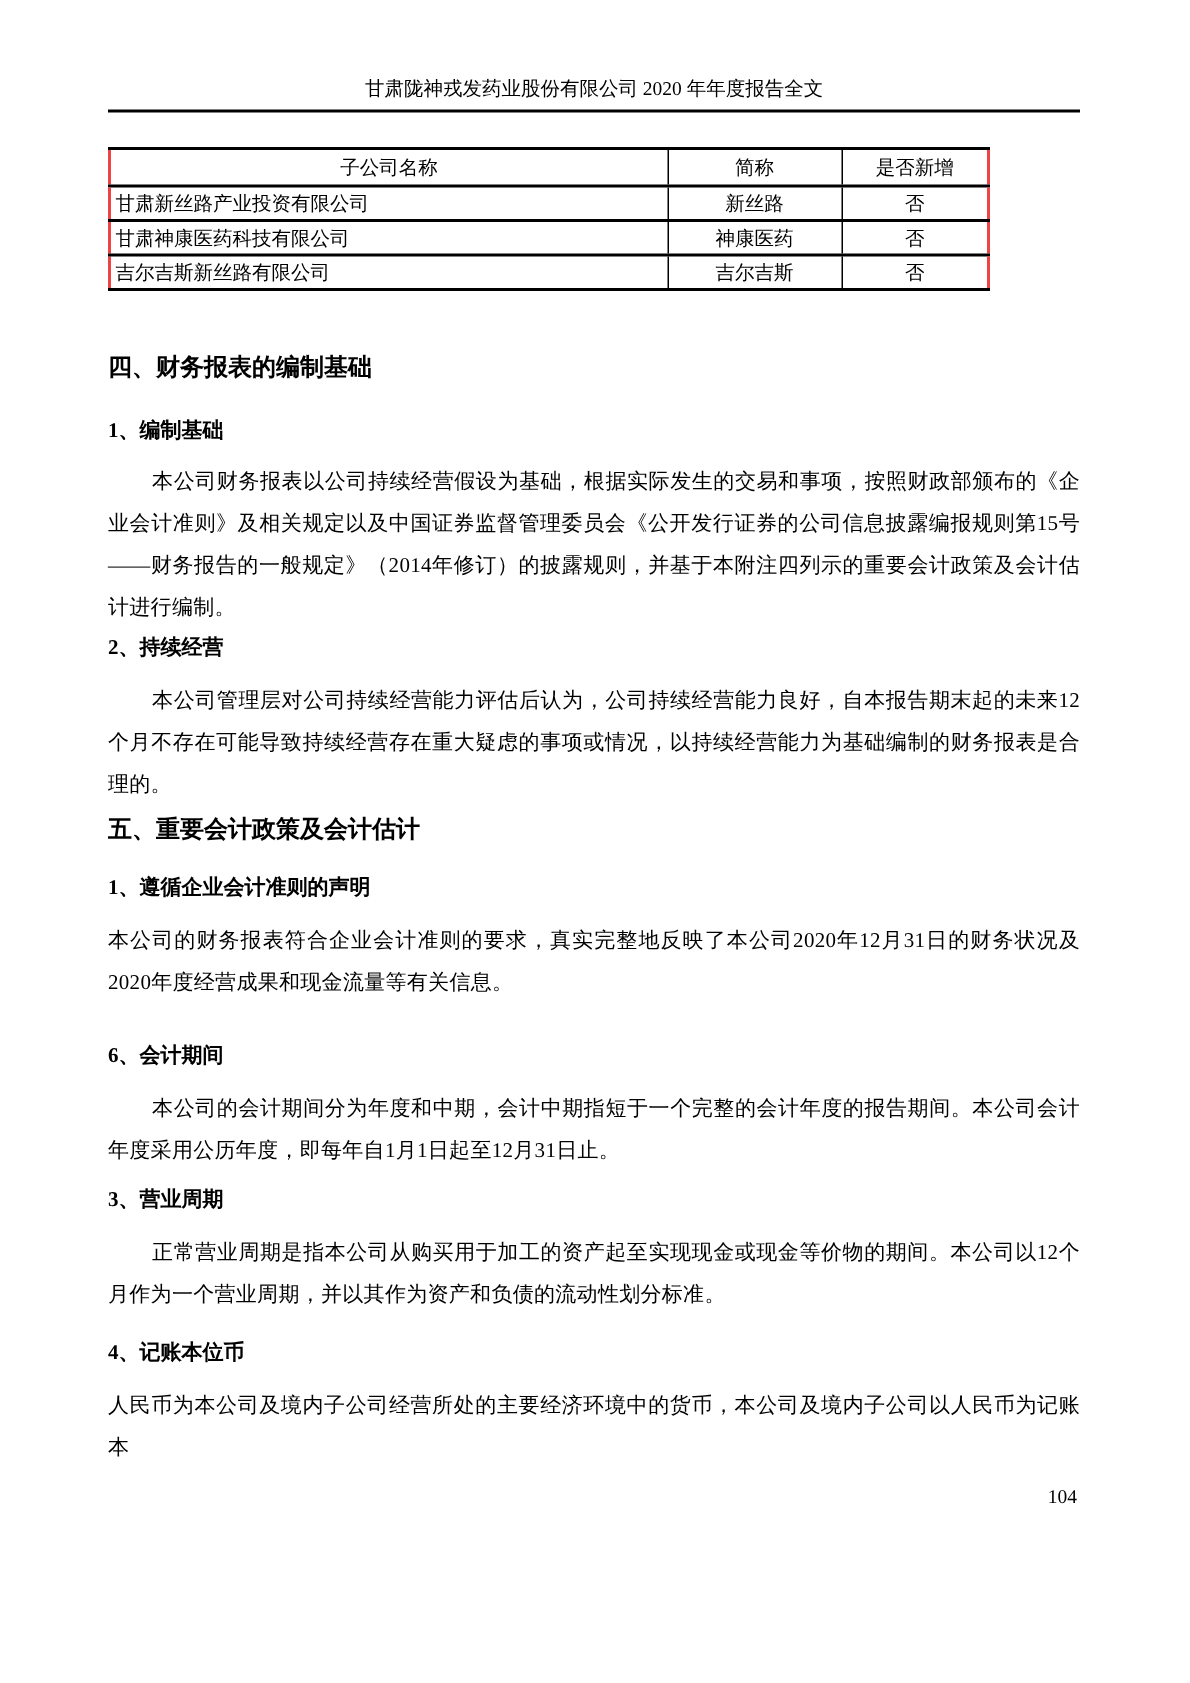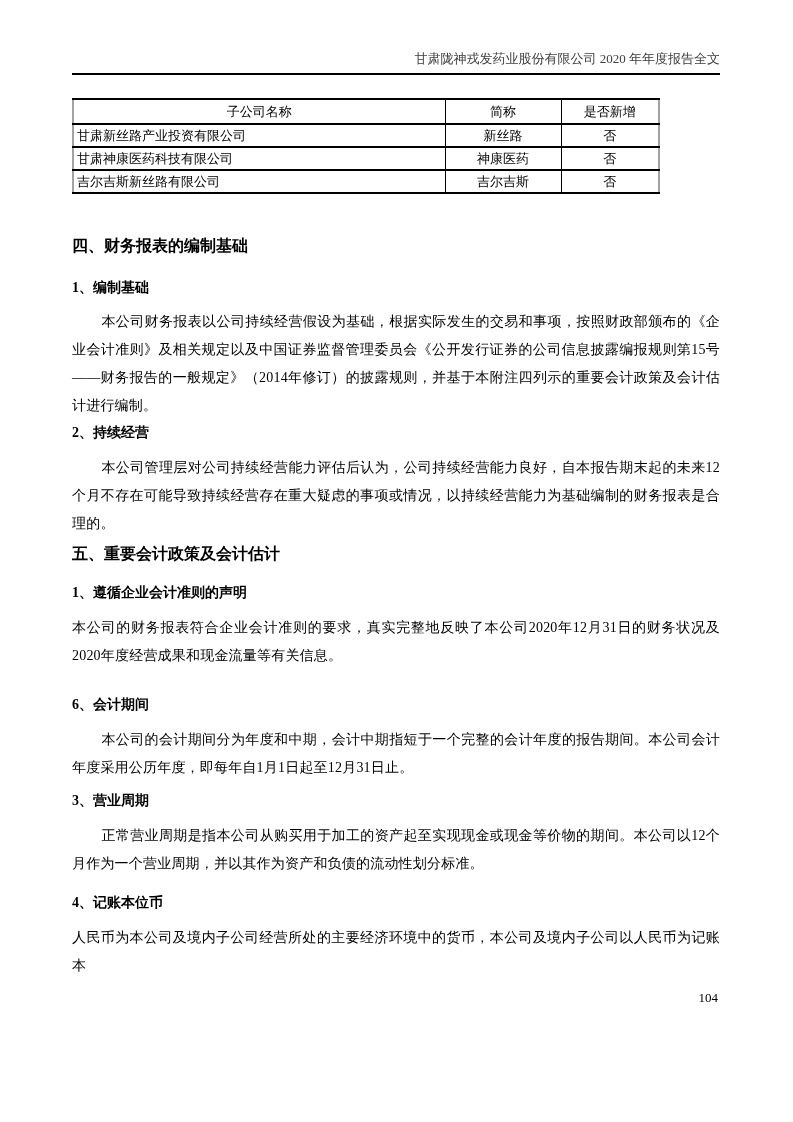--- a/index.html
+++ b/index.html
@@ -15,24 +15,24 @@
     color: #000000;
     font-family: "Liberation Serif", "DejaVu Serif", serif;
     overflow: hidden;
     box-sizing: border-box;
   }
   .content {
     padding: 0 73px 0 72px;
   }
   .doc-header {
     padding-top: 50px;
-    text-align: right;
+    text-align: center;
     font-size: 13px;
     line-height: 18px;
-    color: #404040;
+    color: #000000;
   }
   .header-rule {
     margin-top: 5px;
     border: none;
     border-top: 2px solid #000000;
     height: 0;
   }
   table.subsidiary {
     margin-top: 23px;
     border-collapse: collapse;
@@ -46,21 +46,21 @@
     border-right: 1px solid #000;
     border-top: 2px solid #000;
     border-bottom: 2px solid #000;
     height: 21px;
     padding: 0 3px;
     font-weight: normal;
     overflow: hidden;
     white-space: nowrap;
   }
   table.subsidiary {
-    border: 2px solid #a3a3a3;
+    border: 2px solid #ef4444;
   }
   table.subsidiary th { text-align: center; height: 23px; }
   table.subsidiary td.c0 { text-align: left; }
   table.subsidiary td.c1, table.subsidiary td.c2 { text-align: center; }
   .h2 {
     font-size: 16px;
     font-weight: bold;
     line-height: 21px;
     margin: 0;
   }

